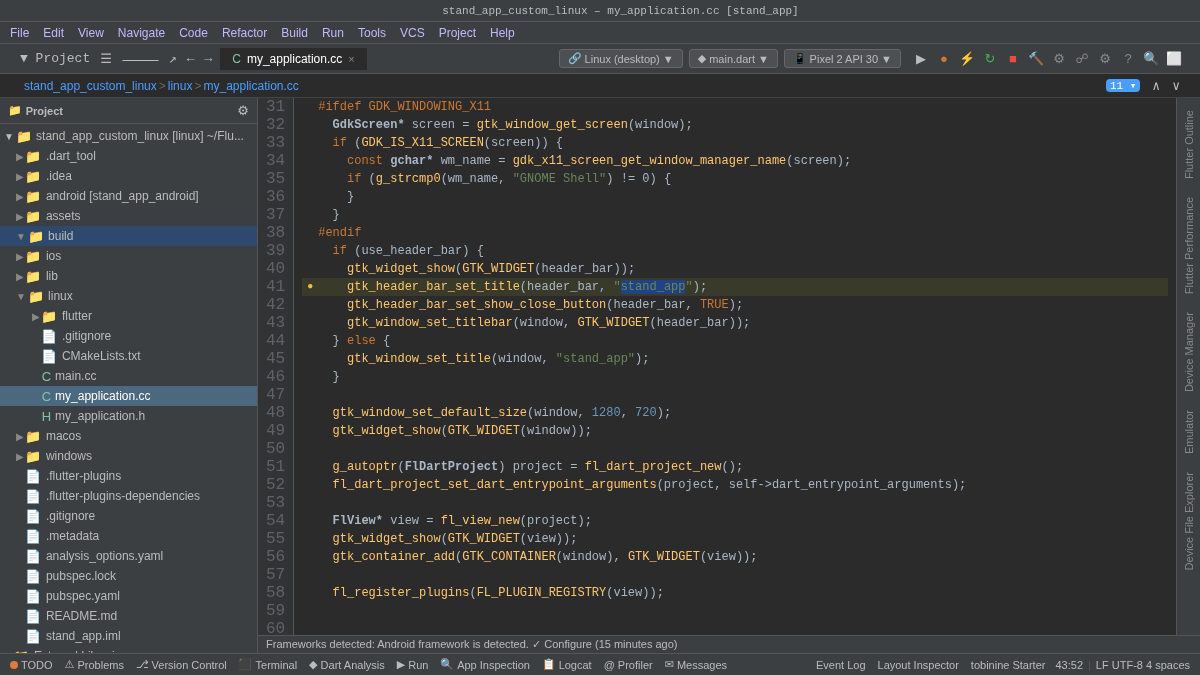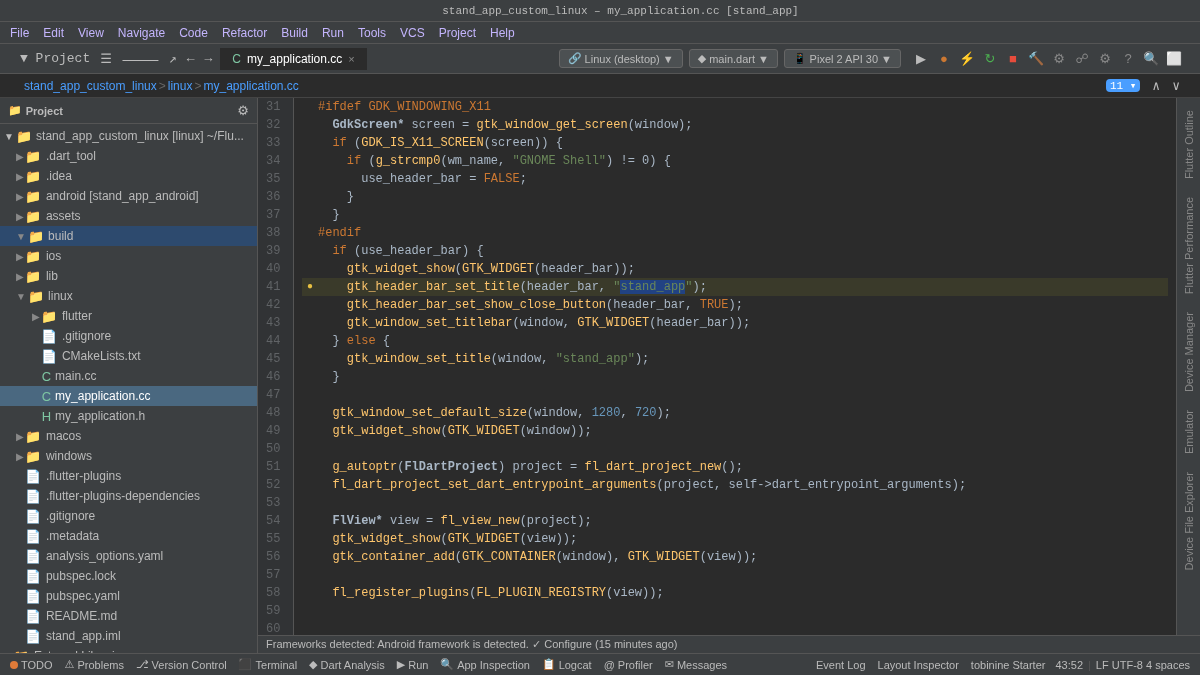--- a/index.html
+++ b/index.html
@@ -208,23 +208,23 @@
     .editor-area {
       display: flex;
       flex: 1;
       overflow: hidden;
     }
 
     
     .line-numbers {
       background: #313335;
       color: #606366;
-      text-align: left;
+      text-align: center;
       padding: 0 8px;
-      font-size: 12px;
+      font-size: 16px;
       font-family: 'Courier New', monospace;
       line-height: 18px;
       border-right: 1px solid #555;
       flex-shrink: 0;
       min-width: 36px;
       overflow: hidden;
       user-select: none;
     }
 
     
@@ -664,30 +664,30 @@
         <div class="code-line">
           <span class="gutter"></span>
           <span class="code-text">  <span class="type">GdkScreen*</span> screen = <span class="fn">gtk_window_get_screen</span>(window);</span>
         </div>
 
         <div class="code-line">
           <span class="gutter"></span>
           <span class="code-text">  <span class="kw">if</span> (<span class="fn">GDK_IS_X11_SCREEN</span>(screen)) {</span>
         </div>
 
+        <div class="code-line">
+          <span class="gutter"></span>
+          <span class="code-text">    <span class="kw">const</span> <span class="type">gchar*</span> wm_name = <span class="fn">gdk_x11_screen_get_window_manager_name</span>(screen);</span>
+        </div>
 
         <div class="code-line">
           <span class="gutter"></span>
           <span class="code-text">    <span class="kw">if</span> (<span class="fn">g_strcmp0</span>(wm_name, <span class="str">"GNOME Shell"</span>) != 0) {</span>
         </div>
 
-        <div class="code-line">
-          <span class="gutter"></span>
-          <span class="code-text">      use_header_bar = <span class="kw">FALSE</span>;</span>
-        </div>
 
         <div class="code-line">
           <span class="gutter"></span>
           <span class="code-text">    }</span>
         </div>
 
         <div class="code-line">
           <span class="gutter"></span>
           <span class="code-text">  }</span>
         </div>

